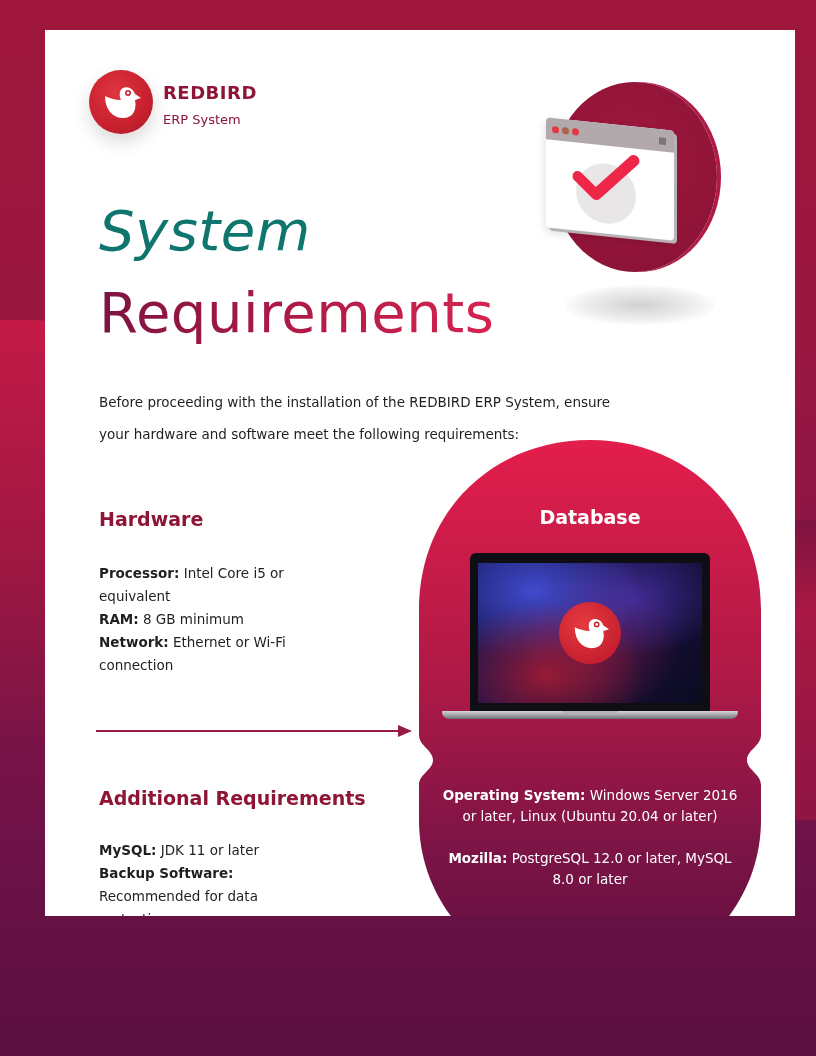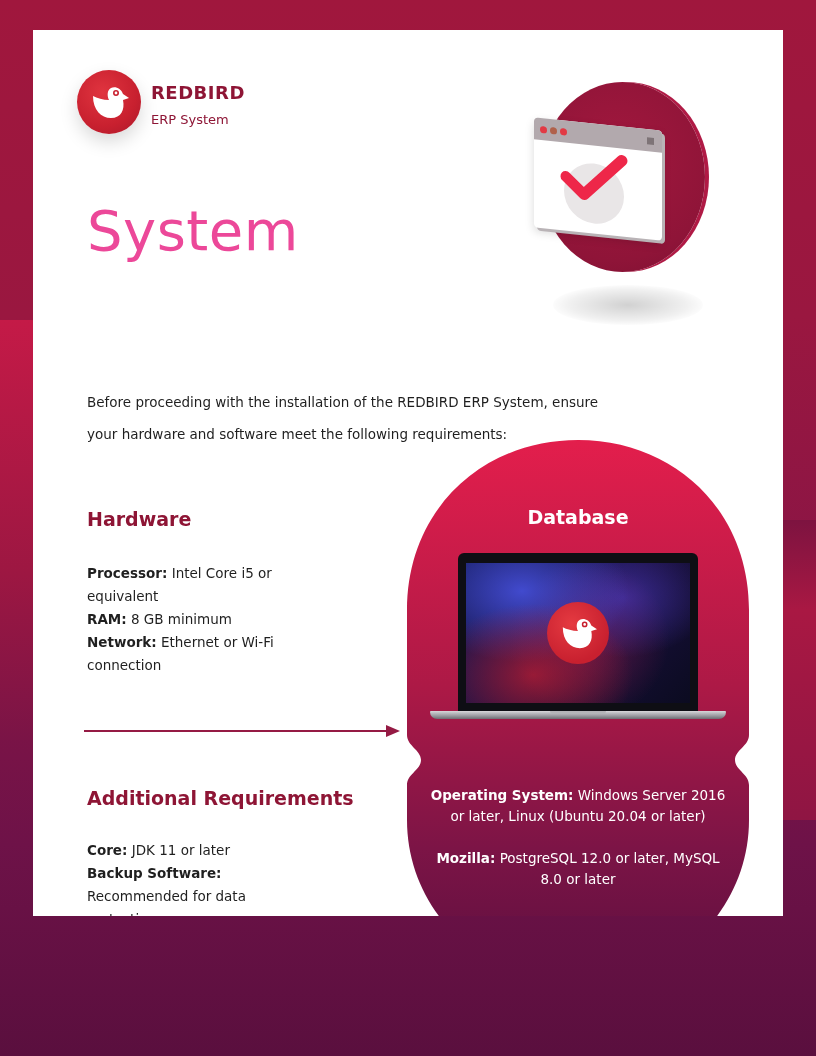--- a/index.html
+++ b/index.html
@@ -12,21 +12,21 @@
   .bg-wave-left {
     position: absolute; left: 0; top: 320px; width: 60px; height: 420px;
     background: linear-gradient(180deg, #c41a47 0%, #9d1742 60%, #7a1446 100%);
     border-top-right-radius: 30px 6px;
   }
   .bg-wave-right {
     position: absolute; right: 0; top: 520px; width: 40px; height: 300px;
     background: linear-gradient(180deg, #7d1340 0%, #a91843 30%, #8f1543 100%);
   }
   .page {
-    position: absolute; left: 33px; top: 30px; width: 750px; height: 886px;
+    position: absolute; left: 45px; top: 30px; width: 750px; height: 886px;
     background: #ffffff;
     overflow: hidden;
   }
   
   .logo {
     position: absolute; left: 44px; top: 40px; width: 64px; height: 64px;
     border-radius: 50%;
     background: radial-gradient(circle at 40% 35%, #e0343f 0%, #c8202f 60%, #a9182a 100%);
     box-shadow: 0 8px 18px rgba(0,0,0,0.15);
     display: flex; align-items: center; justify-content: center;
@@ -75,21 +75,21 @@
   }
   .hero-check {
     position: absolute; left: 22px; top: 22px; width: 76px; height: 60px;
   }
   
   .title {
     position: absolute; left: 54px; top: 160px;
     font-family: "DejaVu Sans", sans-serif; font-size: 56px; line-height: 82px;
     font-weight: normal; letter-spacing: 0.5px;
   }
-  .title .l1 { color: #ec4899; display: block; }
+  .title .l1 { color: #0f766e; display: block; font-style: italic; }
   .title .l2 {
     display: block;
     background: linear-gradient(90deg, #7d1442 0%, #b01a46 50%, #d62350 100%);
     -webkit-background-clip: text; background-clip: text; color: transparent;
   }
   .intro {
     position: absolute; left: 54px; top: 356px; width: 540px;
     font-size: 13.5px; line-height: 32px; color: #1f1f1f;
   }
   .section-title {
@@ -184,39 +184,40 @@
       <div class="hero-check-circle"></div>
       <svg class="hero-check" viewBox="0 0 76 60">
         <path d="M10 34 L28 50 L66 12" fill="none" stroke="#ee2749" stroke-width="11" stroke-linecap="round" stroke-linejoin="round"></path>
       </svg>
     </div>
     <div class="hero-shadow"></div>
   </div>
 
   <h1 class="title">
     <span class="l1">System</span>
+    <span class="l2">Requirements</span>
   </h1>
 
   <p class="intro">Before proceeding with the installation of the REDBIRD ERP System, ensure your hardware and software meet the following requirements:</p>
 
   <h2 class="section-title hw-title">Hardware</h2>
   <div class="spec-list hw-list">
     <div><b>Processor:</b><span> Intel Core i5 or equivalent</span></div>
     <div><b>RAM:</b><span> 8 GB minimum</span></div>
     <div><b>Network:</b><span> Ethernet or Wi-Fi connection</span></div>
   </div>
 
   <svg class="arrow" viewBox="0 0 316 12">
     <line x1="0" y1="6" x2="304" y2="6" stroke="#951a44" stroke-width="2"></line>
     <polygon points="302,0 316,6 302,12" fill="#951a44"></polygon>
   </svg>
 
   <h2 class="section-title add-title">Additional Requirements</h2>
   <div class="spec-list add-list">
-    <div><b>Core:</b><span> JDK 11 or later</span></div>
+    <div><b>MySQL:</b><span> JDK 11 or later</span></div>
     <div><b>Backup Software:</b><span> Recommended for data protection</span></div>
   </div>
 
   <svg class="sw-blob" viewBox="0 0 342 545">
     <defs>
       <linearGradient id="swg" x1="0" y1="0" x2="0" y2="1">
         <stop offset="0" stop-color="#e31e4c"></stop>
         <stop offset="0.45" stop-color="#ad1946"></stop>
         <stop offset="0.75" stop-color="#7c1446"></stop>
         <stop offset="1" stop-color="#5c0f3f"></stop>

